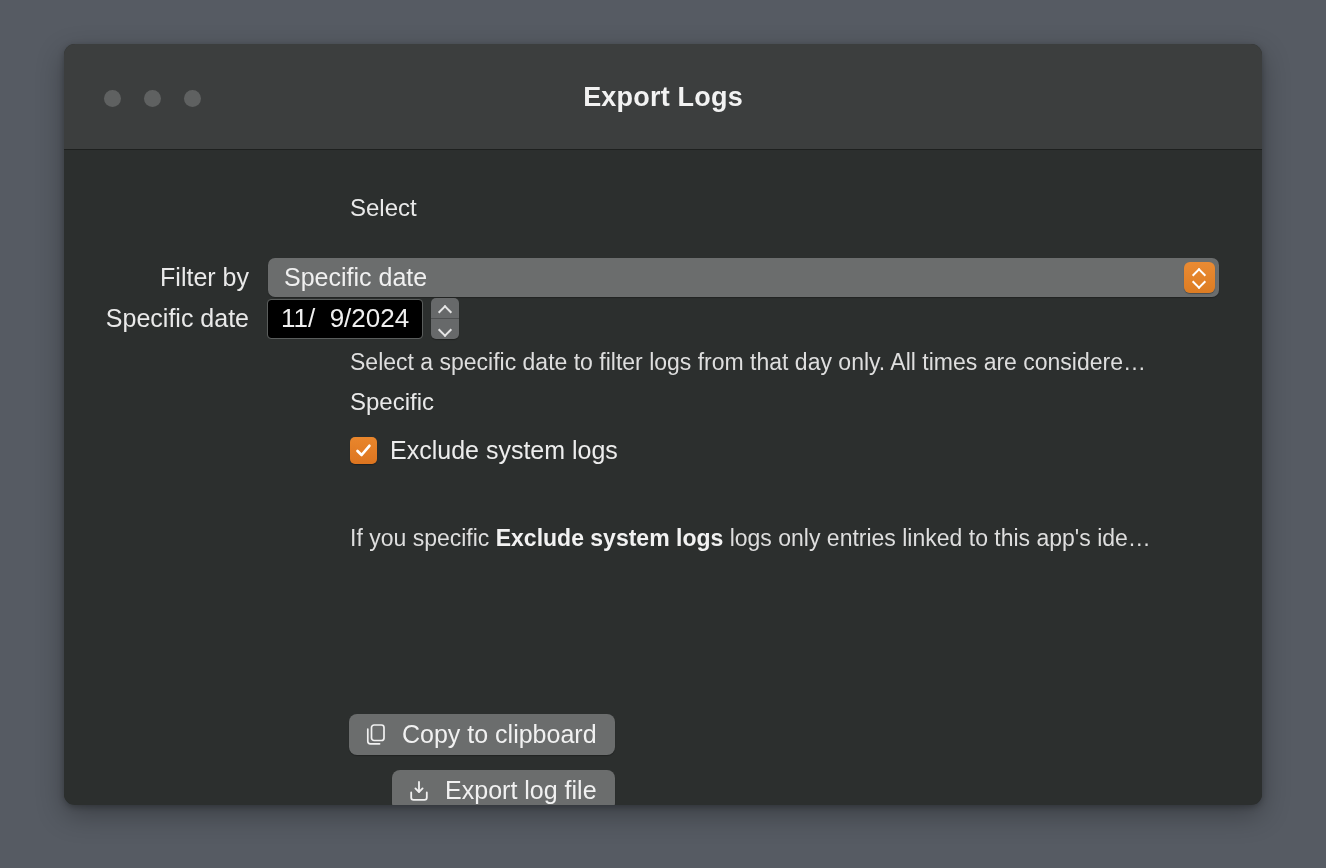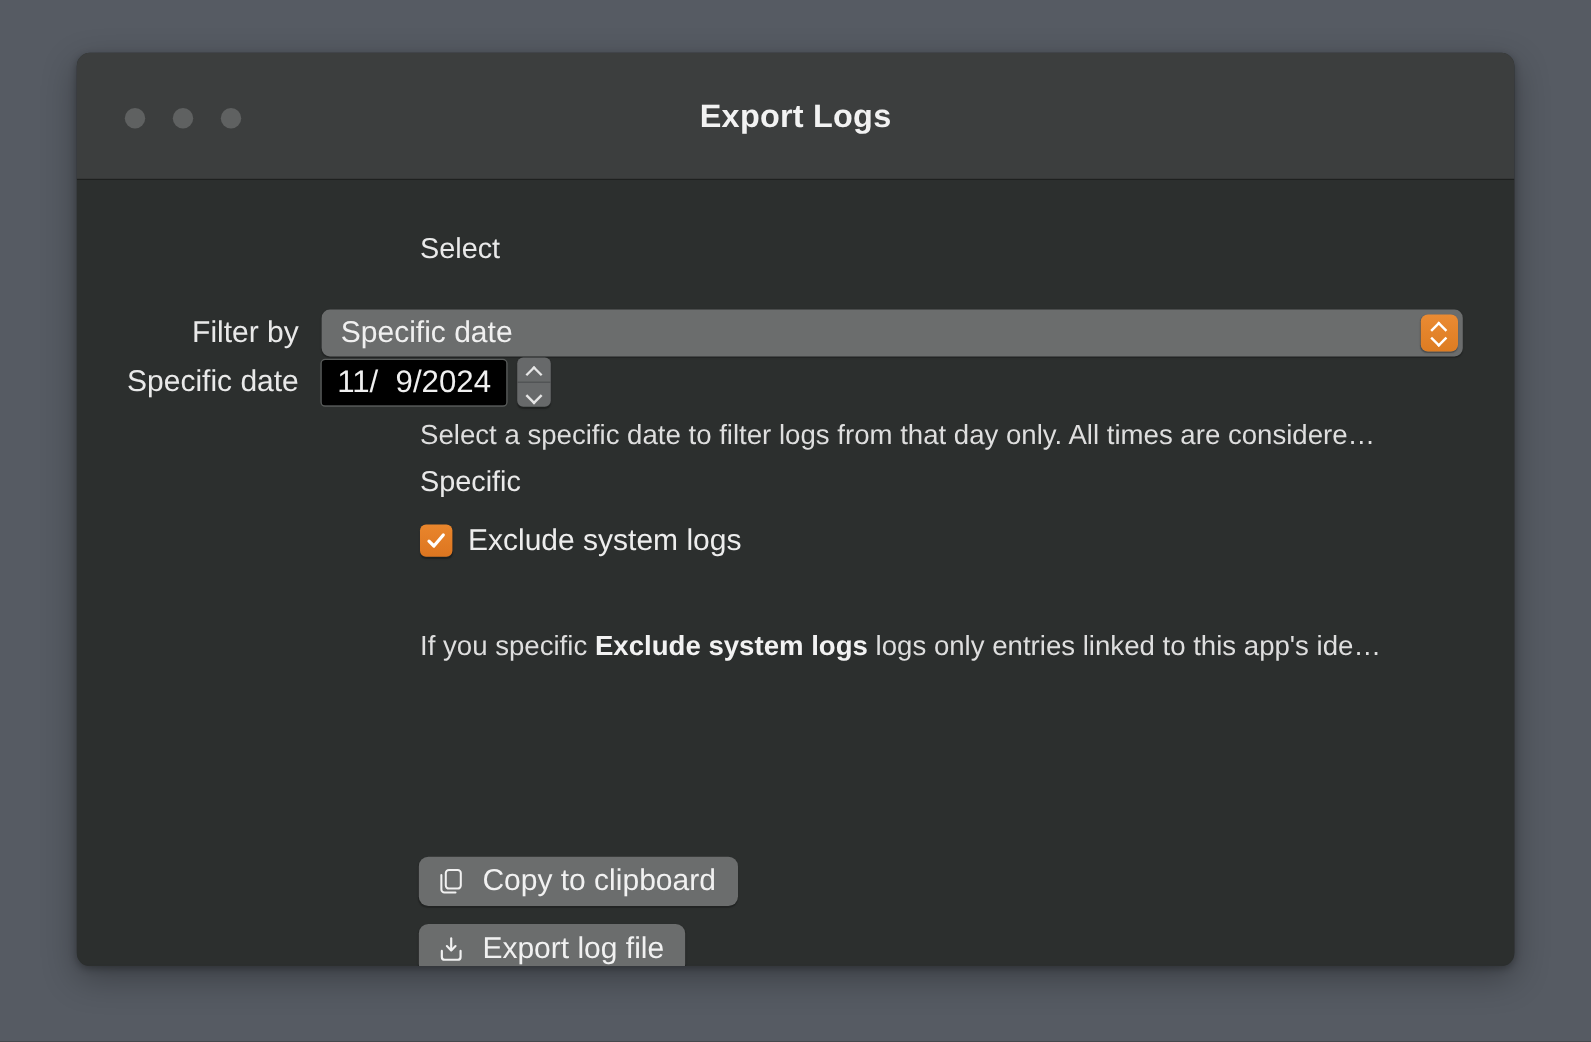--- a/index.html
+++ b/index.html
@@ -247,21 +247,21 @@
     white-space: nowrap;
   }
 
   
   .actions {
     position: absolute;
     left: 285px;
     top: 564px;
     display: flex;
     flex-direction: column;
-    align-items: flex-start;
+    align-items: flex-end;
     gap: 15px;
   }
   .action-btn {
     height: 41px;
     background: #6b6d6d;
     border-radius: 8px;
     display: inline-flex;
     align-items: center;
     padding: 0 18px 0 15px;
     box-sizing: border-box;

